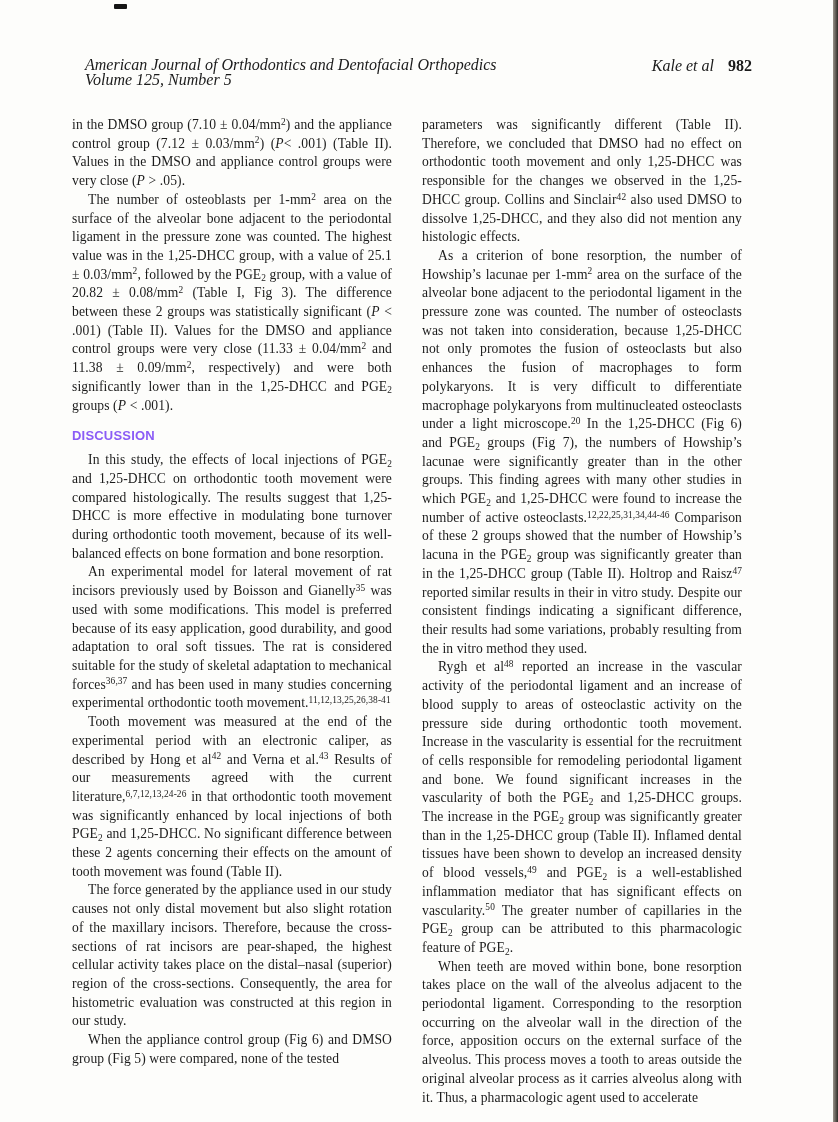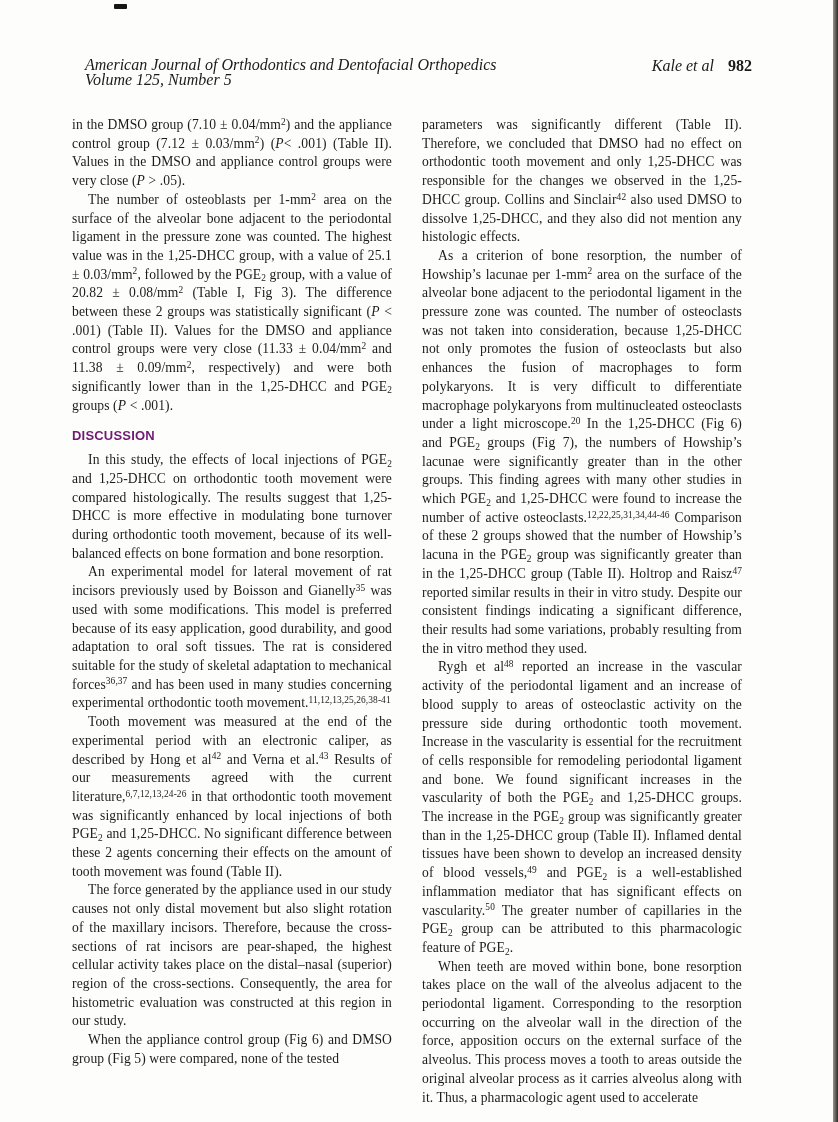--- a/index.html
+++ b/index.html
@@ -50,21 +50,21 @@
     text-align: justify;
     letter-spacing: 0.1px;
   }
   .body-paragraph.indent { text-indent: 16px; }
   .section-heading {
     font-family: "Liberation Sans", sans-serif;
     font-weight: bold;
     font-size: 13px;
     letter-spacing: 0.2px;
     margin: 13px 0 8px 0;
-    color: #701a75;
+    color: #8b5cf6;
   }
   sup, sub {
     font-size: 69%;
     line-height: 0;
   }
   sup { vertical-align: baseline; position: relative; top: -0.45em; }
   sub { vertical-align: baseline; position: relative; top: 0.28em; }
 </style>
 </head>
 <body>

